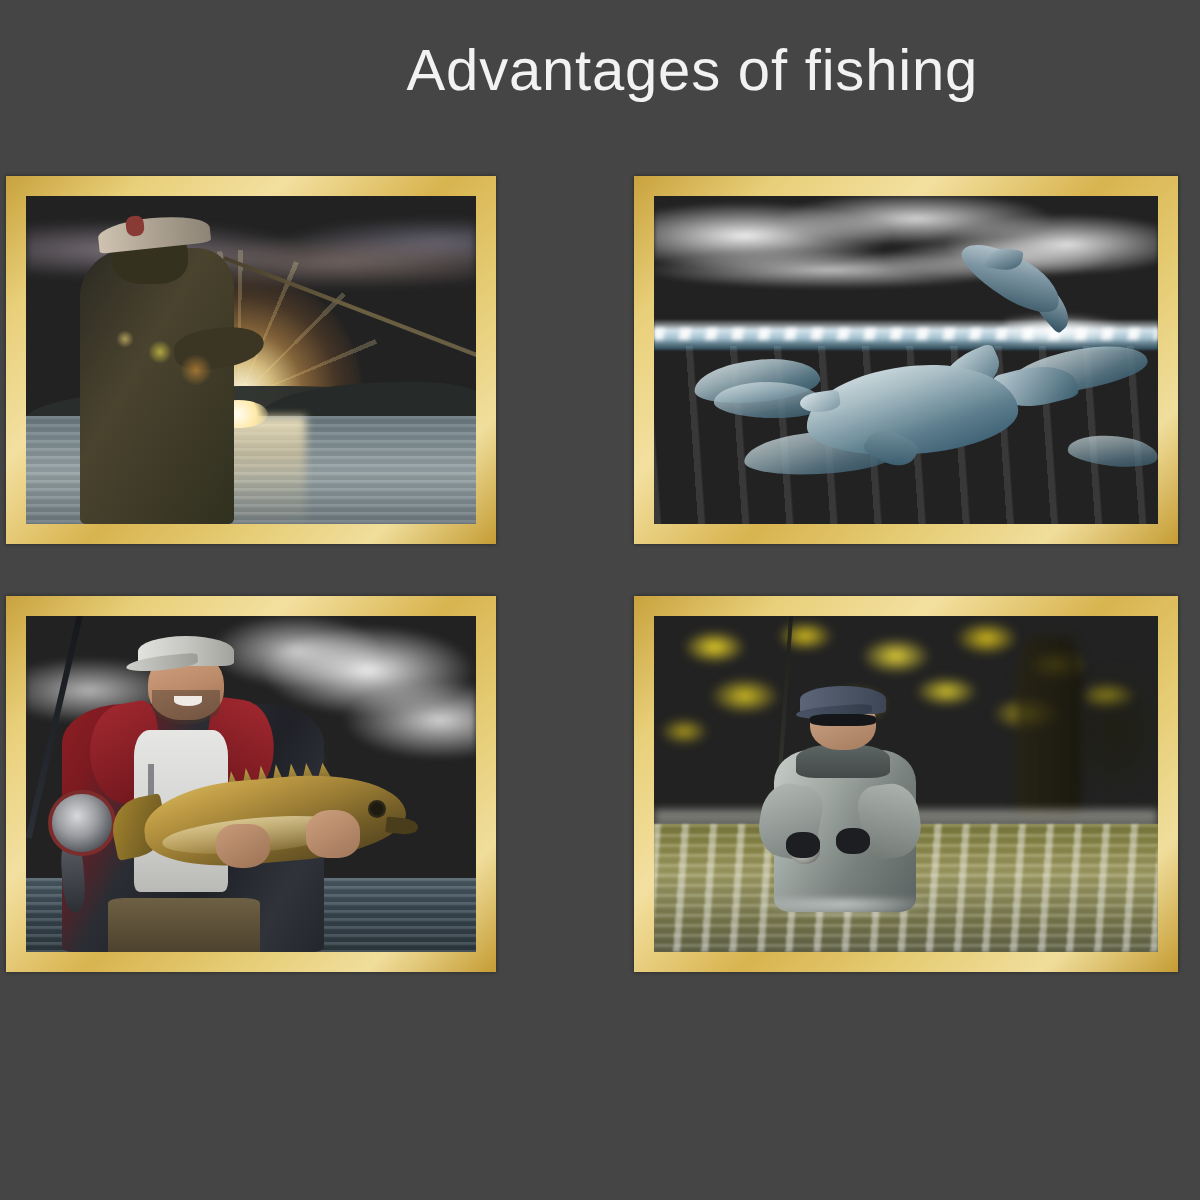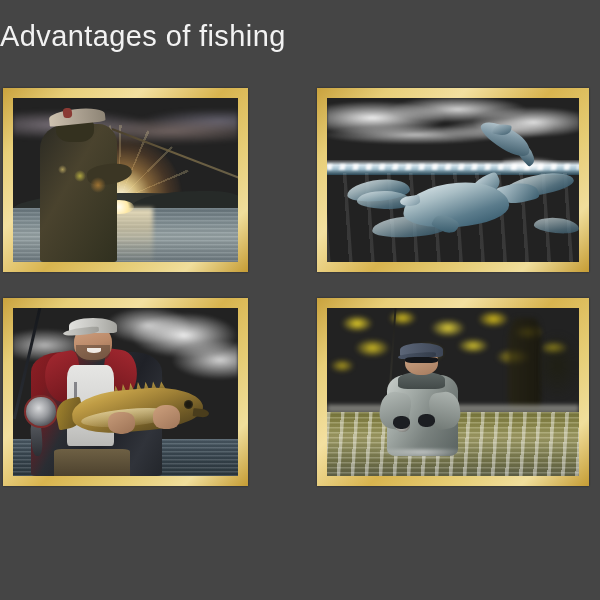--- a/index.html
+++ b/index.html
@@ -19,21 +19,21 @@
     height: 600px;
     background: #454545;
   }
 
   
   .title {
     position: absolute;
     left: 0;
     top: 20px;
     width: 489px;
-    text-align: left;
+    text-align: right;
     color: #f2f2f2;
     font-size: 29px;
     font-weight: 400;
     letter-spacing: 0.4px;
     font-family: "Liberation Sans", sans-serif;
     white-space: nowrap;
   }
 
   
   .frame {

